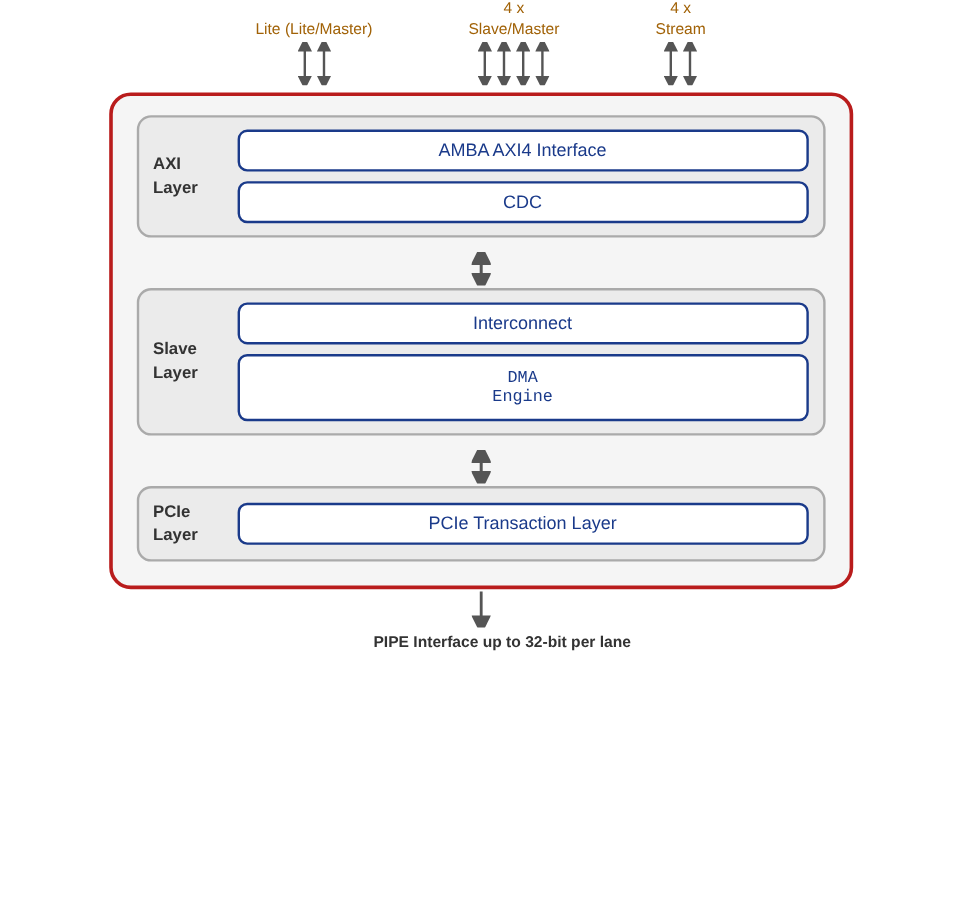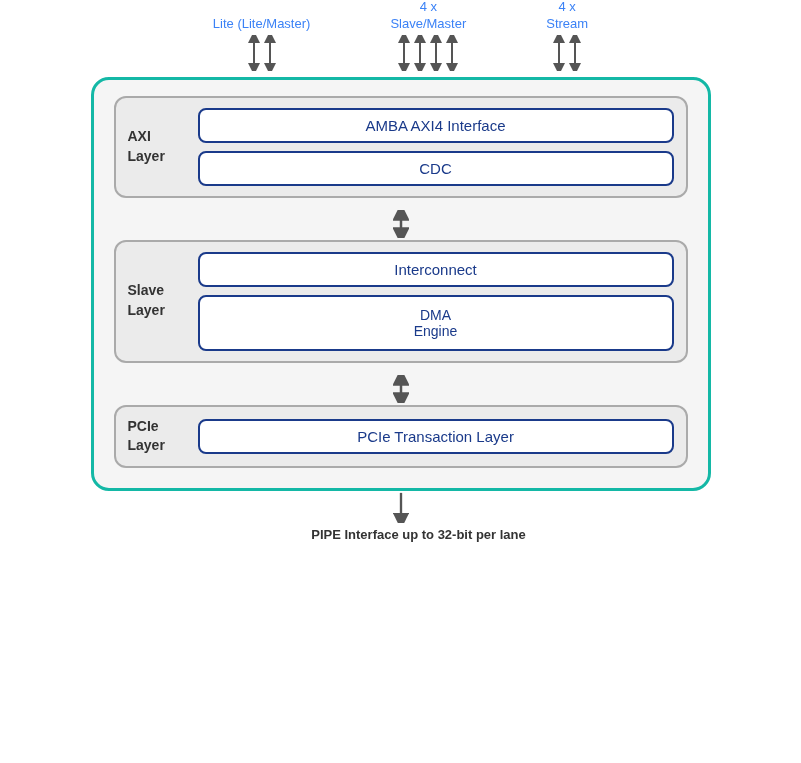--- a/index.html
+++ b/index.html
@@ -28,40 +28,40 @@
       width: 100%;
       height: 70px;
       position: relative;
       padding-bottom: 4px;
     }
     .top-label-group {
       display: flex;
       flex-direction: column;
       align-items: center;
       font-size: 13px;
-      color: #3b82f6;
+      color: #a16207;
     }
     .top-label-group .label-text {
       text-align: center;
       line-height: 1.3;
       margin-bottom: 2px;
     }
     .arrows-group {
       display: flex;
       gap: 4px;
       margin-bottom: 2px;
     }
     .top-label-group-lite { margin-right: 80px; }
     .top-label-group-slave { margin-right: 80px; }
     .top-label-group-stream { }
 
     
     .outer-box {
       width: 620px;
-      border: 3px solid #14b8a6;
+      border: 3px solid #b91c1c;
       border-radius: 18px;
       padding: 16px 20px 20px 20px;
       background: #f5f5f5;
       position: relative;
     }
 
     
     .layer-section {
       border: 2px solid #aaa;
       border-radius: 12px;
@@ -97,20 +97,21 @@
       background: #fff;
       color: #1a3a8a;
       text-align: center;
       font-size: 15px;
       padding: 7px 8px;
       font-family: Arial, sans-serif;
     }
     .blue-box-row {
       display: flex;
       gap: 10px;
+      font-family: Liberation Mono, monospace;
     }
     .blue-box-half {
       flex: 1;
       border: 2px solid #1a3a8a;
       border-radius: 8px;
       background: #fff;
       color: #1a3a8a;
       text-align: center;
       font-size: 14px;
       padding: 10px 6px;

